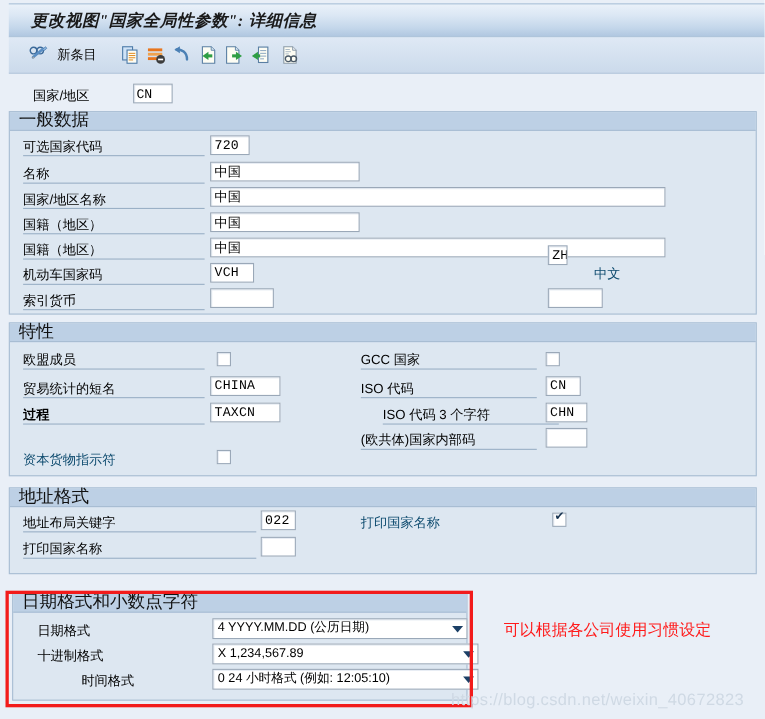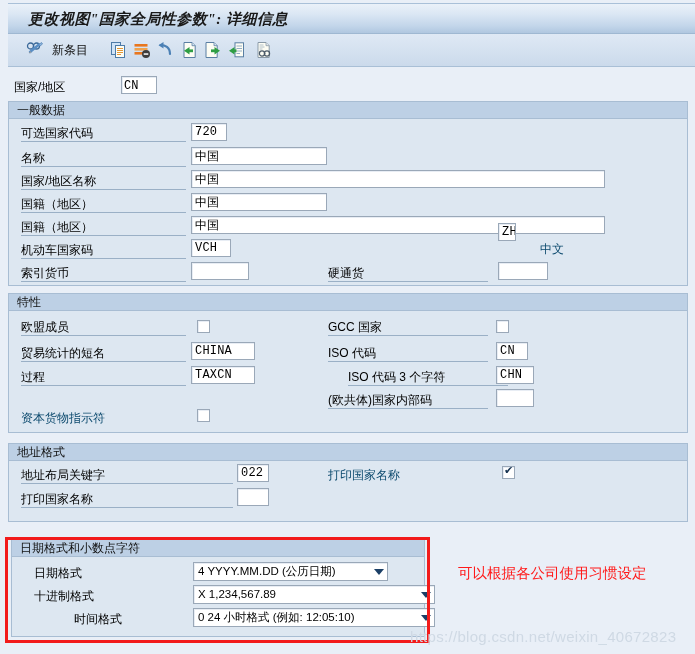--- a/index.html
+++ b/index.html
@@ -72,21 +72,21 @@
   .tb-ico { width: 18px; height: 18px; display: block; }
 
   
   .country-row {
     position: absolute;
     left: 8px; top: 76px;
     width: 680px; height: 22px;
   }
   .country-label {
     position: absolute;
-    left: 6px; top: 3px;
+    left: 22px; top: 3px;
     font-size: 12px;
     border-bottom: 1px solid #8fa8c0;
     padding-bottom: 15px;
     white-space: nowrap;
   }
   .country-input {
     position: absolute;
     left: 113px; top: 0px;
     width: 36px; height: 18px;
     background: #fff;
@@ -106,21 +106,21 @@
     left: 8px;
     width: 680px;
     background: #dde7f1;
     border: 1px solid #a8bdd3;
     box-sizing: border-box;
   }
   .group-title {
     height: 17px;
     background: #bdd0e5;
     border-bottom: 1px solid #a8bdd3;
-    font-size: 12px;
+    font-size: 16px;
     line-height: 16px;
     padding-left: 8px;
     color: #111;
     white-space: nowrap;
     box-sizing: border-box;
   }
 
   
   .fld-label {
     position: absolute;
@@ -340,40 +340,39 @@
 
     <div class="fld-label" style="left:12px; top:141px; width:165px;">机动车国家码</div>
     <div class="inp mono" style="left:182px; top:137px; width:40px;">VCH</div>
 
     <div class="inp mono" style="left:489px; top:121px; width:18px;">ZH</div>
     <div class="fld-plain" style="left:531px; top:140px;">中文</div>
 
     <div class="fld-label" style="left:12px; top:164px; width:165px;">索引货币</div>
     <div class="inp mono" style="left:182px; top:160px; width:58px;"></div>
 
-    <div class="fld-label" style="left:319px; top:164px; width:160px;">硬通货</div>
     <div class="inp mono" style="left:489px; top:160px; width:50px;"></div>
   </div>
 
   <div class="group" style="top:293px; height:140px;">
     <div class="group-title">特性</div>
 
     <div class="fld-label" style="left:12px; top:26px; width:165px;">欧盟成员</div>
     <div class="chk" style="left:188px; top:26px;"></div>
 
     <div class="fld-label" style="left:319px; top:26px; width:160px;">GCC 国家</div>
     <div class="chk" style="left:487px; top:26px;"></div>
 
     <div class="fld-label" style="left:12px; top:52px; width:165px;">贸易统计的短名</div>
     <div class="inp mono" style="left:182px; top:48px; width:64px;">CHINA</div>
 
     <div class="fld-label" style="left:319px; top:52px; width:160px;">ISO 代码</div>
     <div class="inp mono" style="left:487px; top:48px; width:32px;">CN</div>
 
-    <div class="fld-label" style="left:12px; top:76px; width:165px;">过程</div>
+    <div class="fld-label" style="left:12px; top:76px; width:165px;font-weight:bold;">过程</div>
     <div class="inp mono" style="left:182px; top:72px; width:64px;">TAXCN</div>
 
     <div class="fld-label" style="left:319px; top:76px; width:160px;margin-left:20px;">ISO 代码 3 个字符</div>
     <div class="inp mono" style="left:487px; top:72px; width:38px;">CHN</div>
 
     <div class="fld-label" style="left:319px; top:99px; width:160px;">(欧共体)国家内部码</div>
     <div class="inp mono" style="left:487px; top:95px; width:38px;"></div>
 
     <div class="fld-plain" style="left:12px; top:117px;">资本货物指示符</div>
     <div class="chk" style="left:188px; top:115px;"></div>
@@ -389,21 +388,21 @@
     <div class="chk checked" style="left:493px; top:22px;"></div>
 
     <div class="fld-label" style="left:12px; top:48px; width:212px;">打印国家名称</div>
     <div class="inp mono" style="left:228px; top:44px; width:32px;"></div>
   </div>
 
   <div class="group" style="top:539px; height:98px; width:414px; left:11px;">
     <div class="group-title">日期格式和小数点字符</div>
 
     <div class="fld-label" style="left:22px; top:26px; width:150px; border-bottom:none;">日期格式</div>
-    <div class="ddl" style="left:181px; top:22px; width:195px;">
+    <div class="ddl" style="left:181px; top:22px; width:232px;">
       <span>4 YYYY.MM.DD (公历日期)</span>
       <span class="ddl-arrow"></span>
     </div>
 
     <div class="fld-label" style="left:22px; top:49px; width:150px; border-bottom:none;">十进制格式</div>
     <div class="ddl" style="left:181px; top:45px; width:242px;">
       <span>X 1,234,567.89</span>
       <span class="ddl-arrow"></span>
     </div>
 

